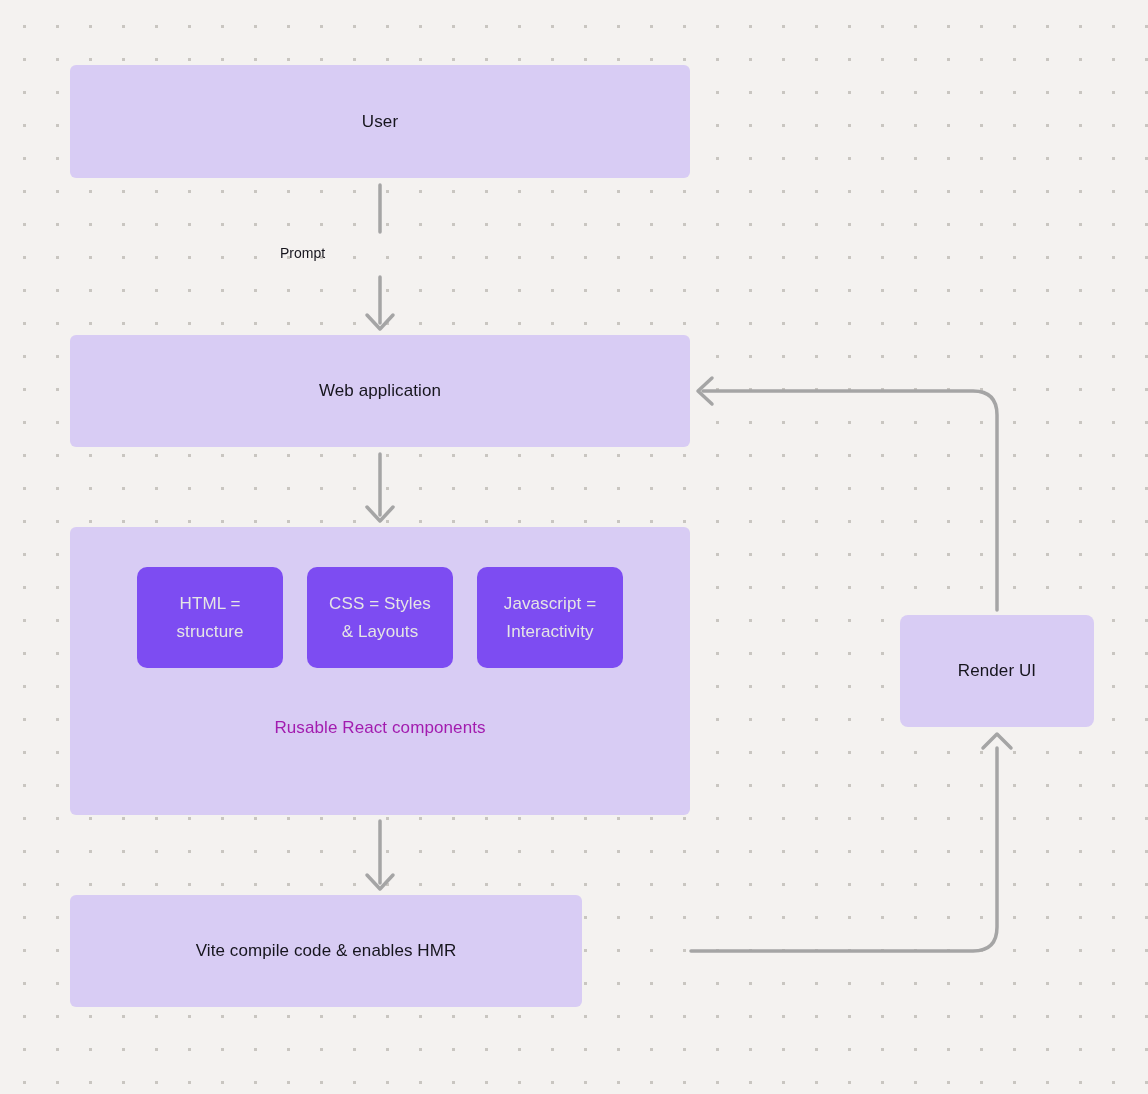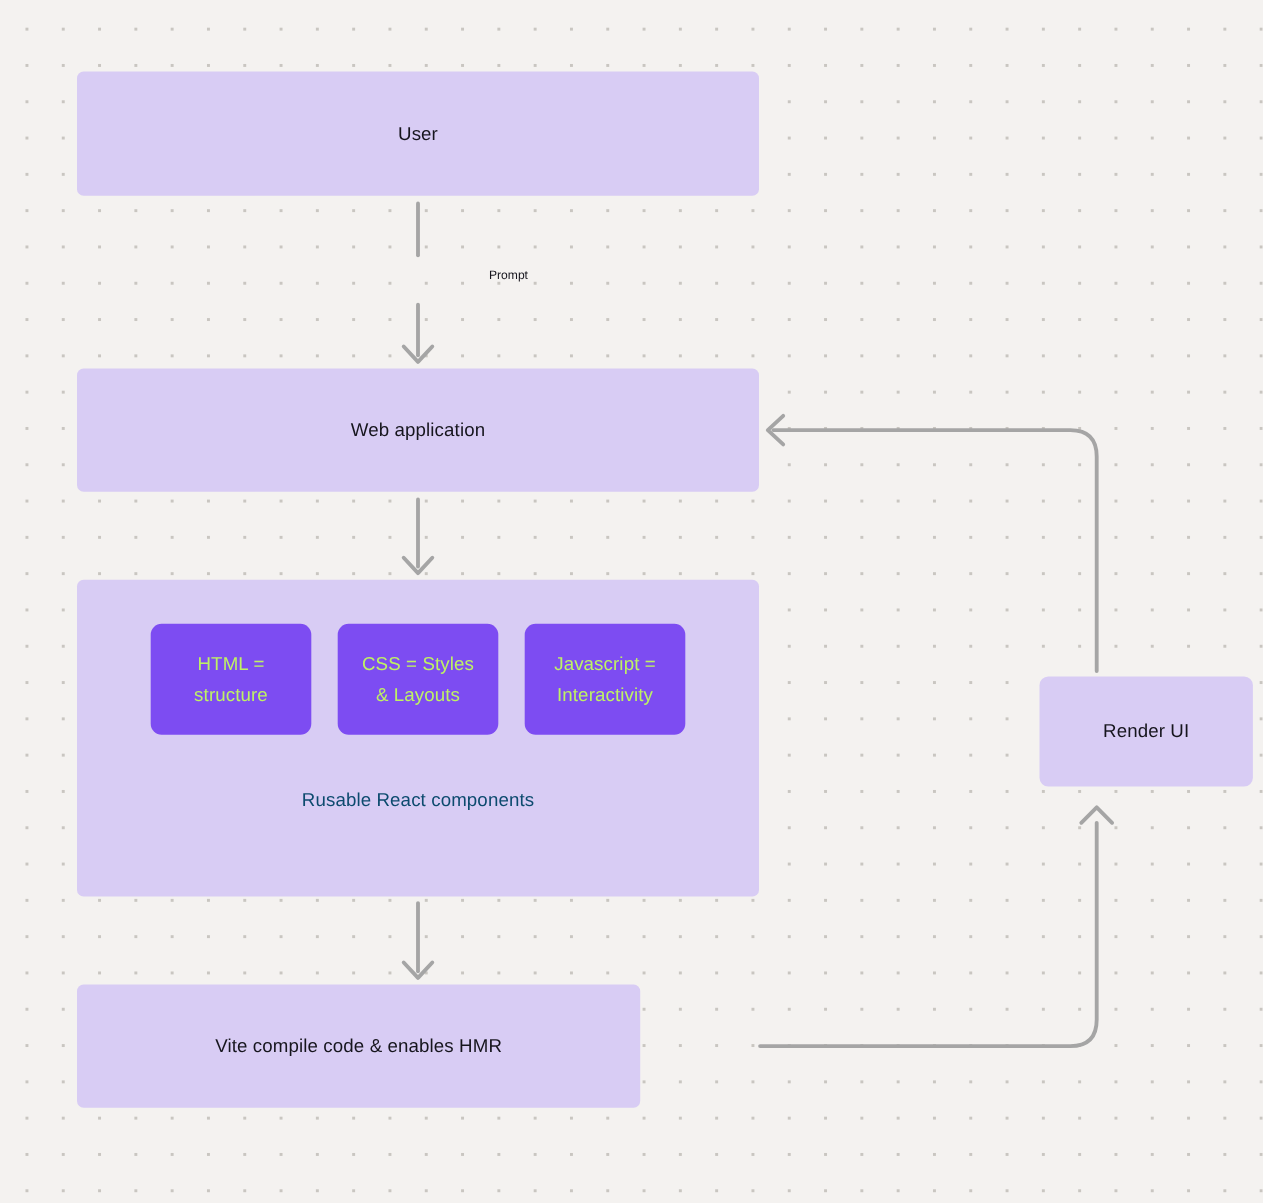--- a/index.html
+++ b/index.html
@@ -43,60 +43,60 @@
     align-items: center;
     justify-content: center;
     color: #16151d;
     font-size: 17px;
     letter-spacing: 0.1px;
   }
   .node-user         { left: 70px;  top: 65px;  width: 620px; height: 113px; }
   .node-webapp       { left: 70px;  top: 335px; width: 620px; height: 112px; }
   .node-components   { left: 70px;  top: 527px; width: 620px; height: 288px; display: block; }
   .node-vite         { left: 70px;  top: 895px; width: 512px; height: 112px; }
-  .node-render       { left: 945px; top: 615px; width: 194px; height: 100px; border-radius: 8px; }
+  .node-render       { left: 900px; top: 615px; width: 194px; height: 112px; border-radius: 8px; }
 
   .chip {
     position: absolute;
     top: 40px;
     width: 146px;
     height: 101px;
     background: #7d4cf2;
     border-radius: 10px;
-    color: #bef264;
+    color: #e5e5e5;
     font-size: 17px;
     line-height: 28px;
     display: flex;
     align-items: center;
     justify-content: center;
     text-align: center;
     padding: 0 18px;
     box-sizing: border-box;
   }
   .chip-html { left: 67px; }
   .chip-css  { left: 237px; }
   .chip-js   { left: 407px; }
 
   .group-caption {
     position: absolute;
     left: 0;
     top: 191px;
     width: 100%;
     text-align: center;
-    color: #0c4a6e;
+    color: #a21caf;
     font-size: 17px;
   }
   .edge-label {
     position: absolute;
     left: 280px;
     top: 245px;
     width: 200px;
-    text-align: right;
+    text-align: left;
     color: #16151d;
-    font-size: 11px;
+    font-size: 14px;
   }
 </style>
 </head>
 <body>
 
 <div class="canvas">
 
   <svg class="arrows" viewBox="0 0 1148 1094" aria-hidden="true">
 
     <path d="M380 185 L380 232"></path>

